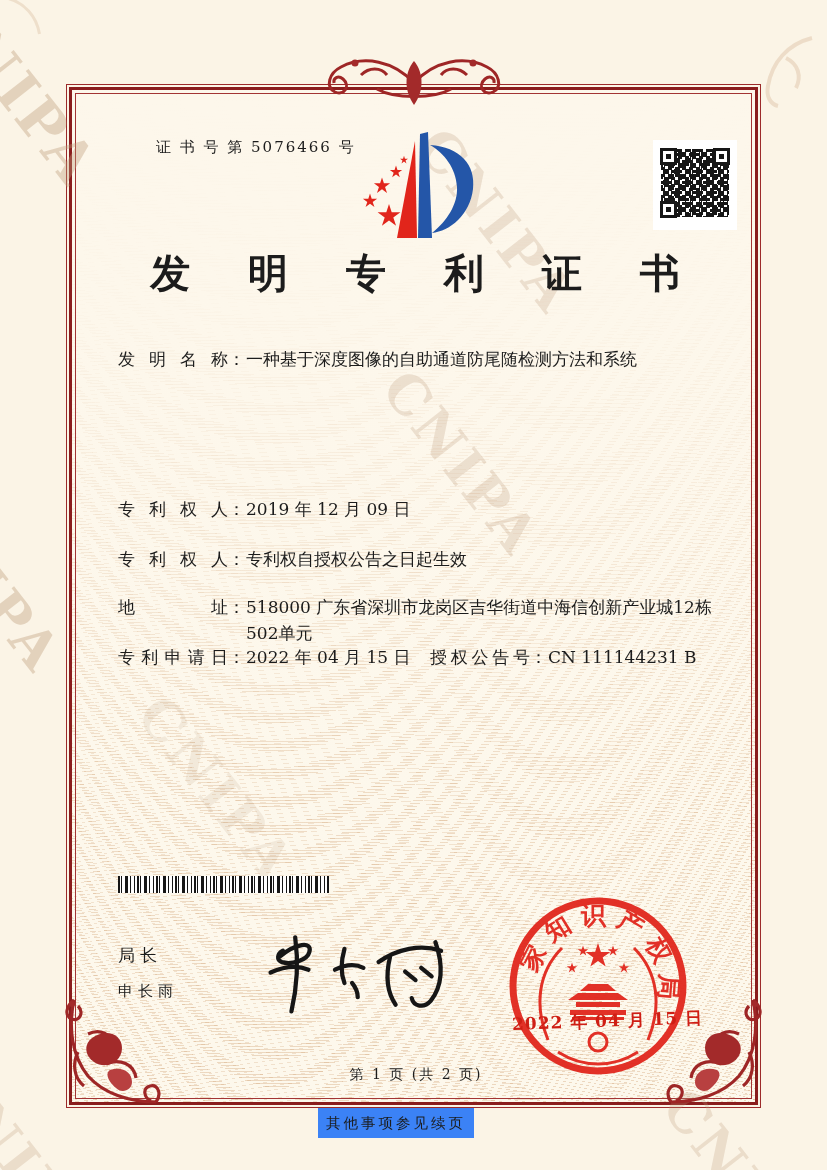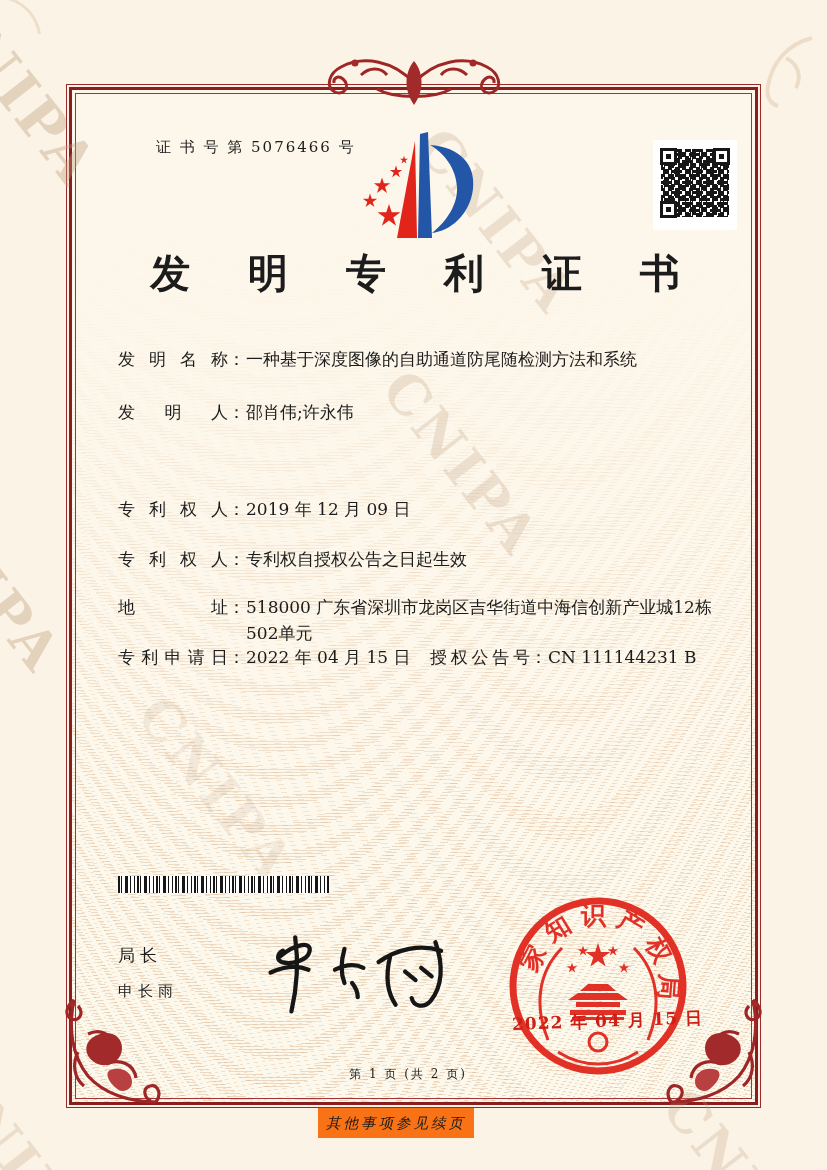--- a/index.html
+++ b/index.html
@@ -78,24 +78,24 @@
       #161616 16px 17px, #fff 17px 19px);}
   
   .sig-title{position:absolute; left:118px; top:944px; z-index:5; font-size:17px; letter-spacing:5px;}
   .sig-name{position:absolute; left:118px; top:982px; z-index:5; font-size:15px; letter-spacing:5px;}
   .sig-svg{position:absolute; left:248px; top:928px; width:210px; height:90px; z-index:5;}
   
   .seal{position:absolute; left:506px; top:894px; width:184px; height:184px; z-index:6; opacity:0.94;}
   .seal-date{position:absolute; left:512px; top:1010px; width:170px; z-index:7; text-align:center;
     font-size:17px; color:#cf1e14; letter-spacing:1px; transform:rotate(-2deg); font-weight:bold; white-space:nowrap;}
   
-  .page-info{position:absolute; left:8px; top:1066px; width:800px; z-index:5; text-align:center;
-    font-size:12px; letter-spacing:2px;}
-  .note-box{position:absolute; left:318px; top:1108px; width:156px; height:30px; background:#f97316; z-index:5;
-    display:flex; align-items:center; justify-content:center; font-size:14.5px; letter-spacing:3px;font-style:italic;}
+  .page-info{position:absolute; left:16px; top:1066px; width:800px; z-index:5; text-align:center;
+    font-size:14px; letter-spacing:2px;}
+  .note-box{position:absolute; left:318px; top:1108px; width:156px; height:30px; background:#3b82f6; z-index:5;
+    display:flex; align-items:center; justify-content:center; font-size:14.5px; letter-spacing:3px;}
 </style>
 </head>
 <body>
 
 <div class="page">
 
   <div class="frame-bg"></div>
   <div class="frame-thin-outer"></div>
   <div class="frame-thick"></div>
   <div class="frame-thin-inner"></div>
@@ -180,23 +180,20 @@
       <div class="finder tl"></div>
       <div class="finder tr"></div>
       <div class="finder bl"></div>
     </div>
   </div>
 
   <div class="title">发 明 专 利 证 书</div>
 
   <div class="f-row r1">
     <span class="flabel">发明名称</span><span class="fcolon">：</span><span class="fvalue wrap">一种基于深度图像的自助通道防尾随检测方法和系统</span>
-  </div>
-  <div class="f-row r2">
-    <span class="flabel">发明人</span><span class="fcolon">：</span><span class="fvalue">邵肖伟;许永伟</span>
   </div>
   <div class="f-row r4">
     <span class="flabel">专利权人</span><span class="fcolon">：</span><span class="fvalue">2019 年 12 月 09 日</span>
   </div>
   <div class="f-row r5">
     <span class="flabel">专利权人</span><span class="fcolon">：</span><span class="fvalue">专利权自授权公告之日起生效</span>
   </div>
   <div class="f-row r6">
     <span class="flabel">地址</span><span class="fcolon">：</span><span class="fvalue wrap">518000 广东省深圳市龙岗区吉华街道中海信创新产业城12栋502单元</span>
   </div>

